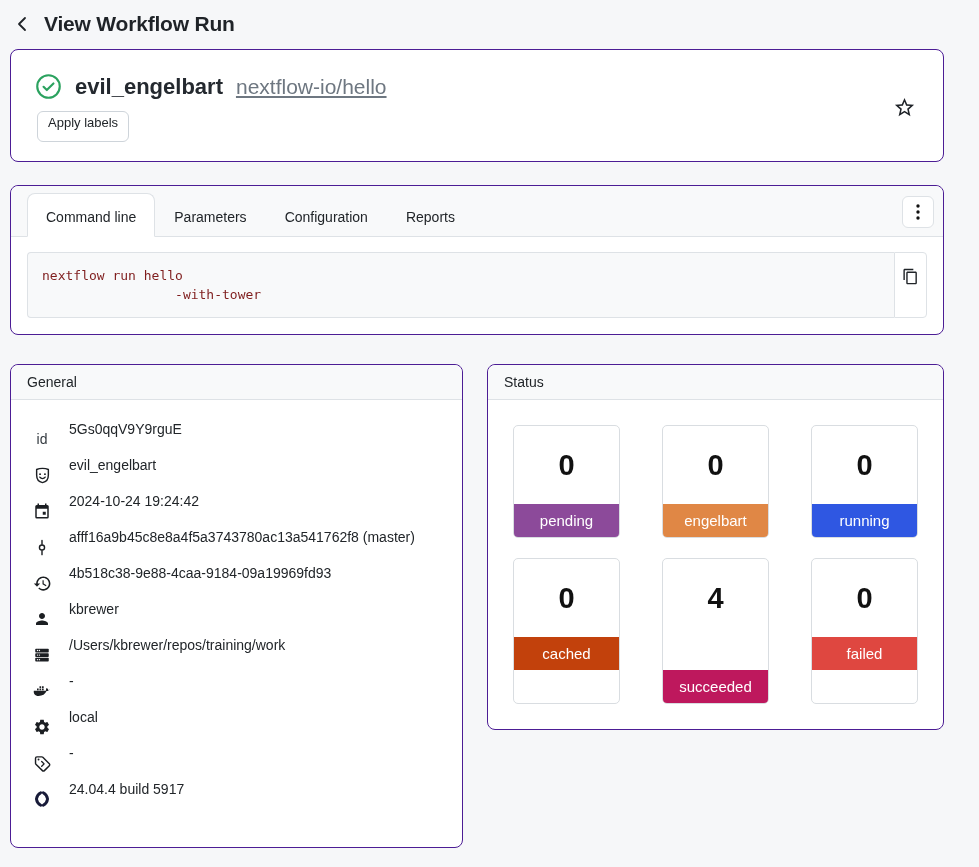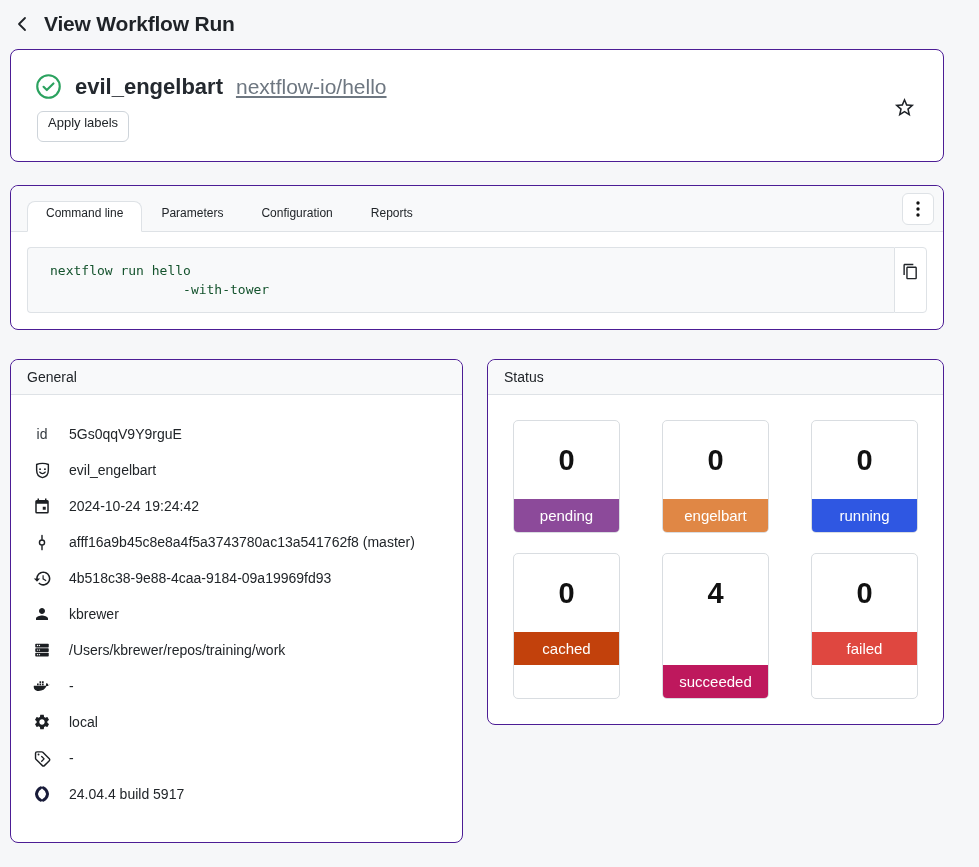--- a/index.html
+++ b/index.html
@@ -26,37 +26,37 @@
   .run-title-row { display: flex; align-items: center; gap: 13px; }
   .run-name { font-size: 22px; font-weight: 700; color: #24292f; }
   .run-repo { font-size: 21px; font-weight: 500; color: #6e7781; text-decoration: underline; cursor: pointer; }
   .apply-btn { margin-top: 11px; margin-left: 2px; font-size: 13px; font-family: inherit; color: #212529; padding: 3px 10px 11px; border: 1px solid #ced4da; border-radius: 6px; background: #fff; cursor: pointer; }
   .star-btn { background: none; border: none; padding: 0 1px; cursor: pointer; display: flex; color: #1f2328; }
 
   
   .tabs-card { margin-bottom: 29px; }
   .tabs-header { background: #f8f9fa; border-bottom: 1px solid #dee2e6; border-radius: 8px 8px 0 0; display: flex; justify-content: space-between; align-items: center; padding: 7px 9px 0 16px; }
   .nav-tabs { display: flex; list-style: none; margin: 0; padding: 0; align-self: flex-end; }
-  .tab { font-size: 12px; padding: 4px 18px 11px; border: 1px solid transparent; border-radius: 8px 8px 0 0; margin-bottom: -1px; cursor: pointer; color: #212529; }
+  .tab { font-size: 14px; padding: 15px 18px 11px; border: 1px solid transparent; border-radius: 8px 8px 0 0; margin-bottom: -1px; cursor: pointer; color: #212529; }
   .tab.active { background: #fff; border-color: #dee2e6 #dee2e6 #fff; }
   .kebab-btn { width: 32px; height: 32px; flex: 0 0 auto; border: 1px solid #dee2e6; border-radius: 6px; background: #fff; display: flex; align-items: center; justify-content: center; cursor: pointer; margin-bottom: 6px; color: #111; }
   .tab-content { padding: 15px 16px 16px; }
   .code-wrap { display: flex; align-items: stretch; }
-  .code-pre { flex: 1; margin: 0; background: #f8f9fa; border: 1px solid #dee2e6; border-right: none; border-radius: 4px 0 0 4px; padding: 13px 22px; font-family: "DejaVu Sans Mono", "Liberation Mono", monospace; font-size: 13px; line-height: 19px; white-space: pre; color: #14532d; }
+  .code-pre { flex: 1; margin: 0; background: #f8f9fa; border: 1px solid #dee2e6; border-right: none; border-radius: 4px 0 0 4px; padding: 13px 14px; font-family: "DejaVu Sans Mono", "Liberation Mono", monospace; font-size: 13px; line-height: 19px; white-space: pre; color: #7f1d1d; }
   .copy-btn { width: 33px; background: #fff; border: 1px solid #dee2e6; border-radius: 0 4px 4px 0; display: flex; justify-content: center; align-items: flex-start; padding-top: 15px; cursor: pointer; color: #212529; }
 
   
   .columns { display: flex; gap: 24px; align-items: flex-start; }
   .general-card { width: 453px; flex: 0 0 auto; }
   .status-card { flex: 1; }
   .card-header { background: #f8f9fa; border-bottom: 1px solid #dee2e6; border-radius: 8px 8px 0 0; padding: 9px 16px; font-size: 14px; color: #212529; }
 
   
   .general-list { list-style: none; margin: 0; padding: 21px 14px 30px 21px; }
-  .g-item { display: flex; align-items: center; height: 36px; font-size: 14px; }
+  .g-item { display: flex; height: 36px; font-size: 14px; }
   .g-icon { width: 20px; flex: 0 0 auto; display: flex; justify-content: center; align-items: center; margin-right: 17px; color: #1c1f23; }
   .g-icon.id-label { font-size: 14px; color: #343a40; }
   .g-icon.nf { color: #181b39; }
   .g-value { white-space: nowrap; }
 
   
   .status-body { padding: 25px; }
   .status-grid { display: grid; grid-template-columns: repeat(3, 107px); justify-content: space-between; row-gap: 20px; }
   .tile { border: 1px solid #d9dde1; border-radius: 5px; overflow: hidden; background: #fff; }
   .tile-count { height: 78px; display: flex; align-items: center; justify-content: center; font-size: 29px; font-weight: 600; color: #111; }

